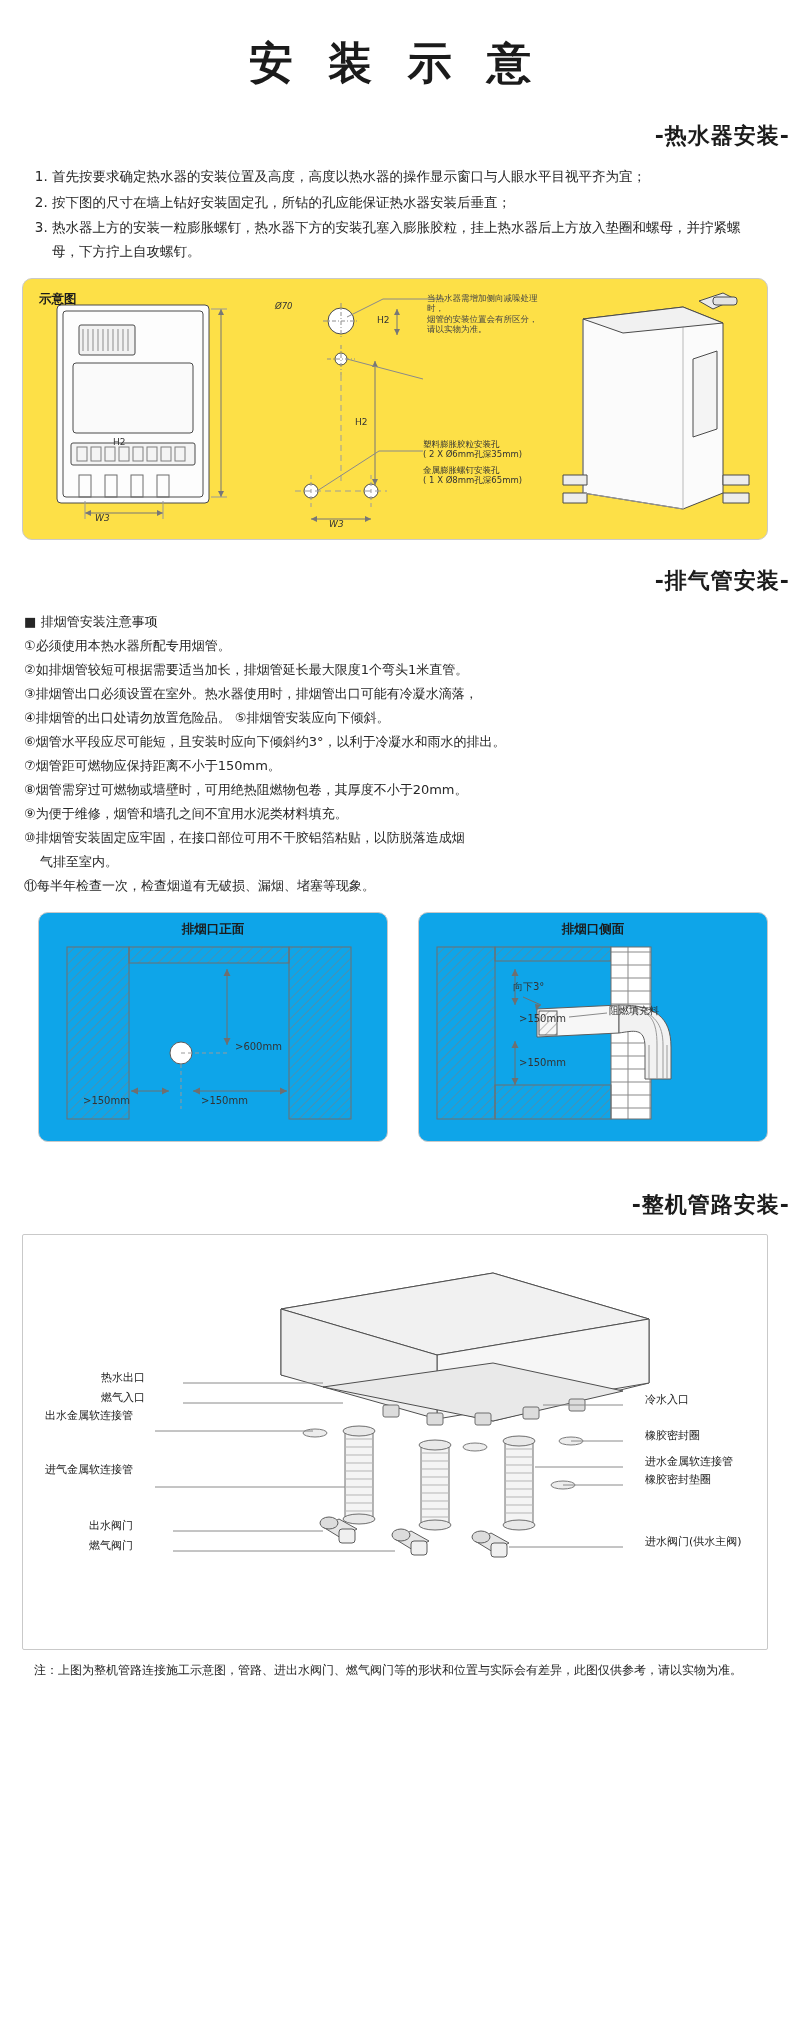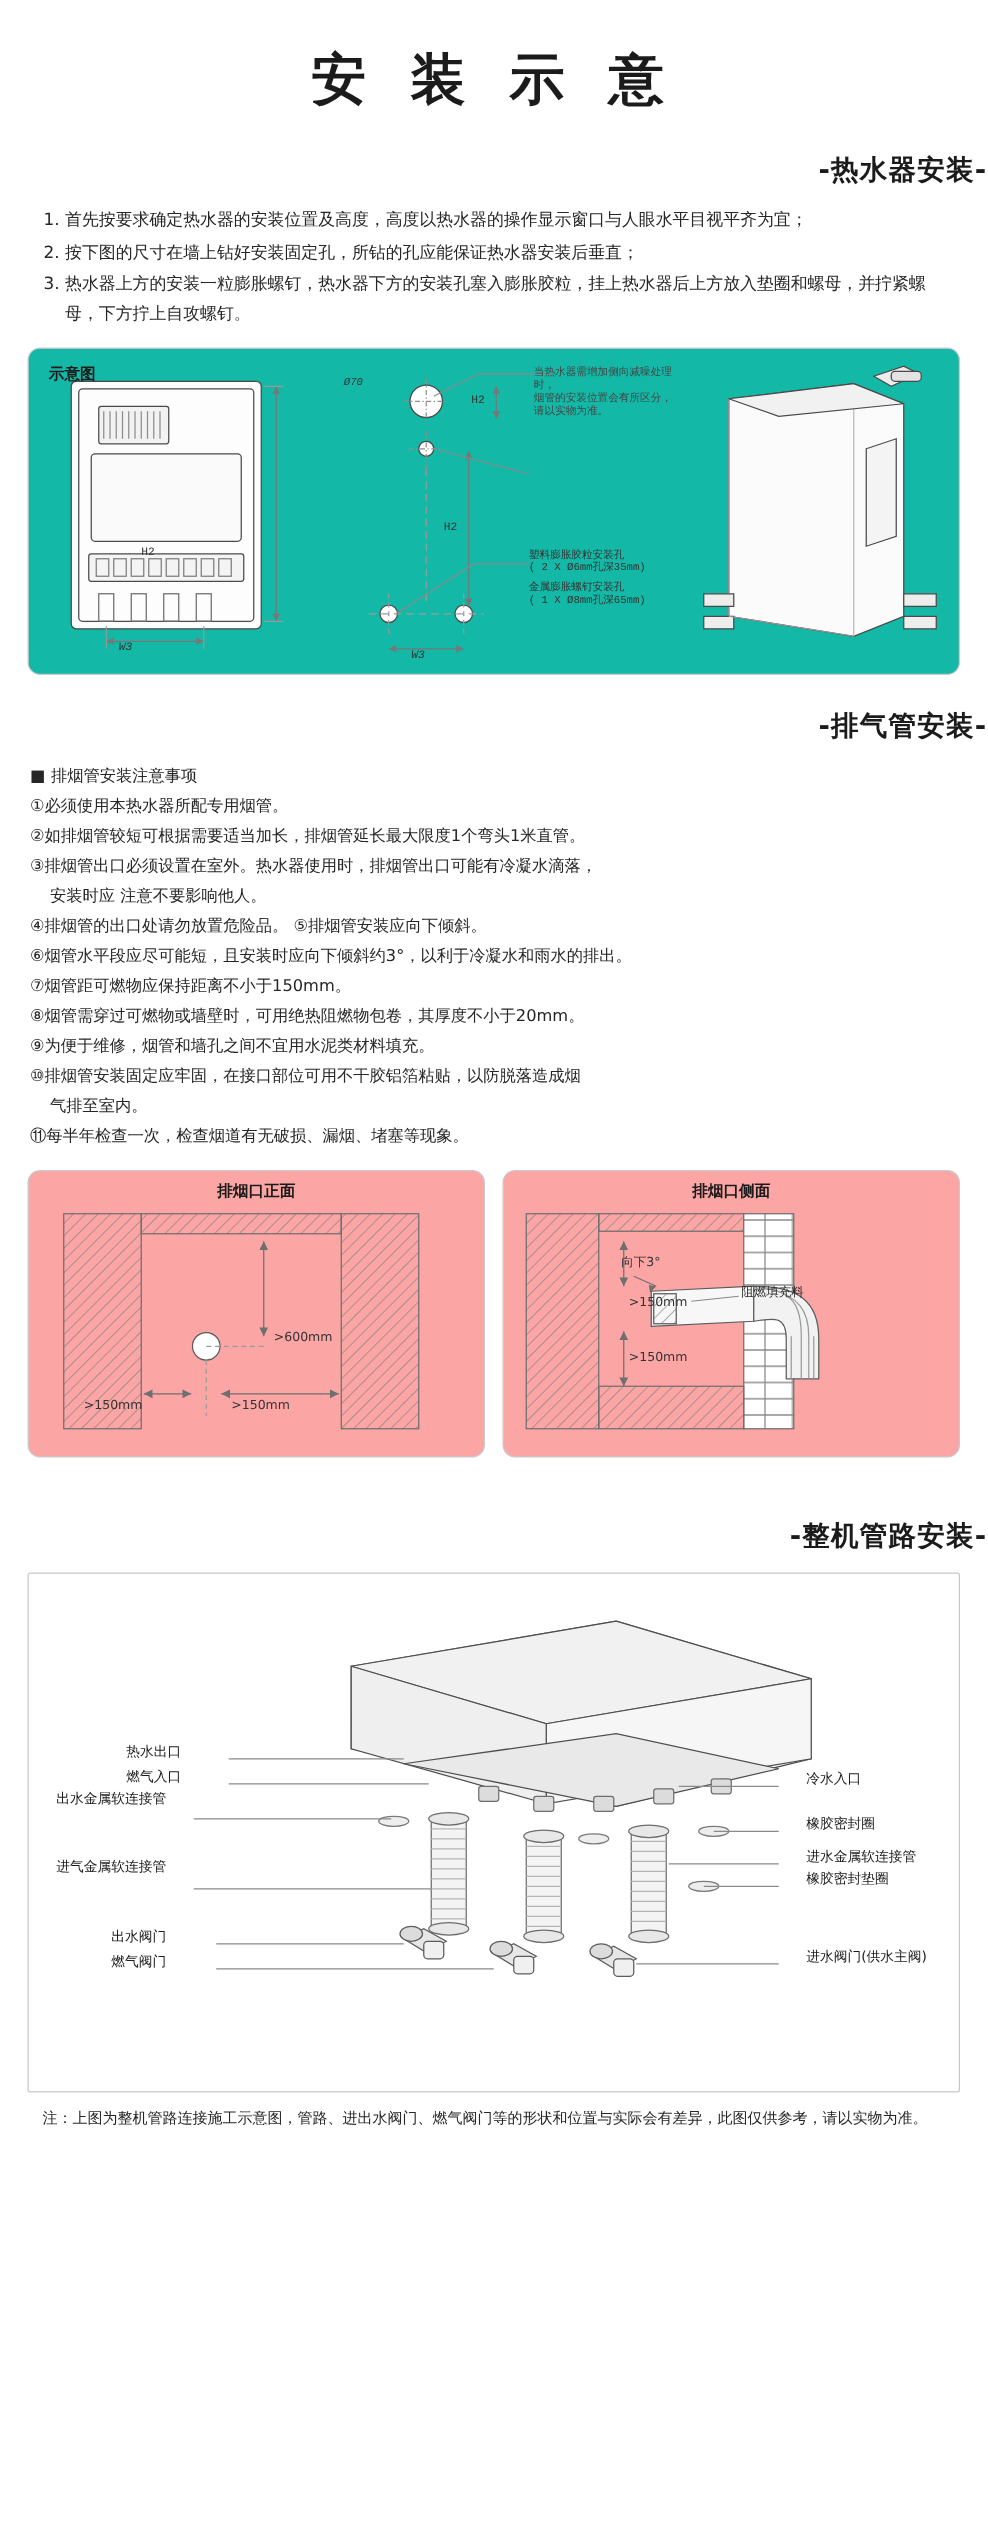--- a/index.html
+++ b/index.html
@@ -43,22 +43,21 @@
     color:#262626;
   }
   ol.steps li { margin-bottom: 2px; }
 
   
   .fig-box {
     border:1px solid #c9c9c9;
     border-radius:10px;
     margin: 14px 22px 0 22px;
     position:relative;
-    background:#14b8a6;
-    font-family:Liberation Mono, monospace;
+    background:#fde047;
   }
   .fig-label {
     position:absolute;
     font-size:12.5px;
     font-weight:bold;
     color:#1b1b1b;
   }
 
   
   .ann { position:absolute; font-size:8.5px; color:#333; line-height:1.25; }
@@ -78,21 +77,22 @@
 
   
   .fig-row { display:flex; gap:14px; margin: 14px 22px 0 22px; }
   .fig-half {
     flex:1 1 0;
     border:1px solid #c9c9c9;
     border-radius:10px;
     position:relative;
     height:230px;
     overflow:hidden;
-    background:#fca5a5;
+    background:#0ea5e9;
+    margin-left:16px;
   }
   .fig-half .cap {
     position:absolute; top:8px; left:0; right:0;
     text-align:center; font-size:12.5px; font-weight:bold; color:#1b1b1b;
   }
 
   
   .pipe-box {
     border:1px solid #c9c9c9;
     border-radius:2px;
@@ -258,21 +258,20 @@
 
   <div class="section-title">-排气管安装-</div>
 
   <div class="notes">
     <p>
       <span class="bul">■&nbsp;</span><span>排烟管安装注意事项</span>
     </p>
     <p>①必须使用本热水器所配专用烟管。</p>
     <p>②如排烟管较短可根据需要适当加长，排烟管延长最大限度1个弯头1米直管。</p>
     <p>③排烟管出口必须设置在室外。热水器使用时，排烟管出口可能有冷凝水滴落，</p>
-    <p class="ind">安装时应  注意不要影响他人。</p>
     <p>④排烟管的出口处请勿放置危险品。  ⑤排烟管安装应向下倾斜。</p>
     <p>⑥烟管水平段应尽可能短，且安装时应向下倾斜约3°，以利于冷凝水和雨水的排出。</p>
     <p>⑦烟管距可燃物应保持距离不小于150mm。</p>
     <p>⑧烟管需穿过可燃物或墙壁时，可用绝热阻燃物包卷，其厚度不小于20mm。</p>
     <p>⑨为便于维修，烟管和墙孔之间不宜用水泥类材料填充。</p>
     <p>⑩排烟管安装固定应牢固，在接口部位可用不干胶铝箔粘贴，以防脱落造成烟</p>
     <p class="ind">气排至室内。</p>
     <p>⑪每半年检查一次，检查烟道有无破损、漏烟、堵塞等现象。</p>
   </div>
 

